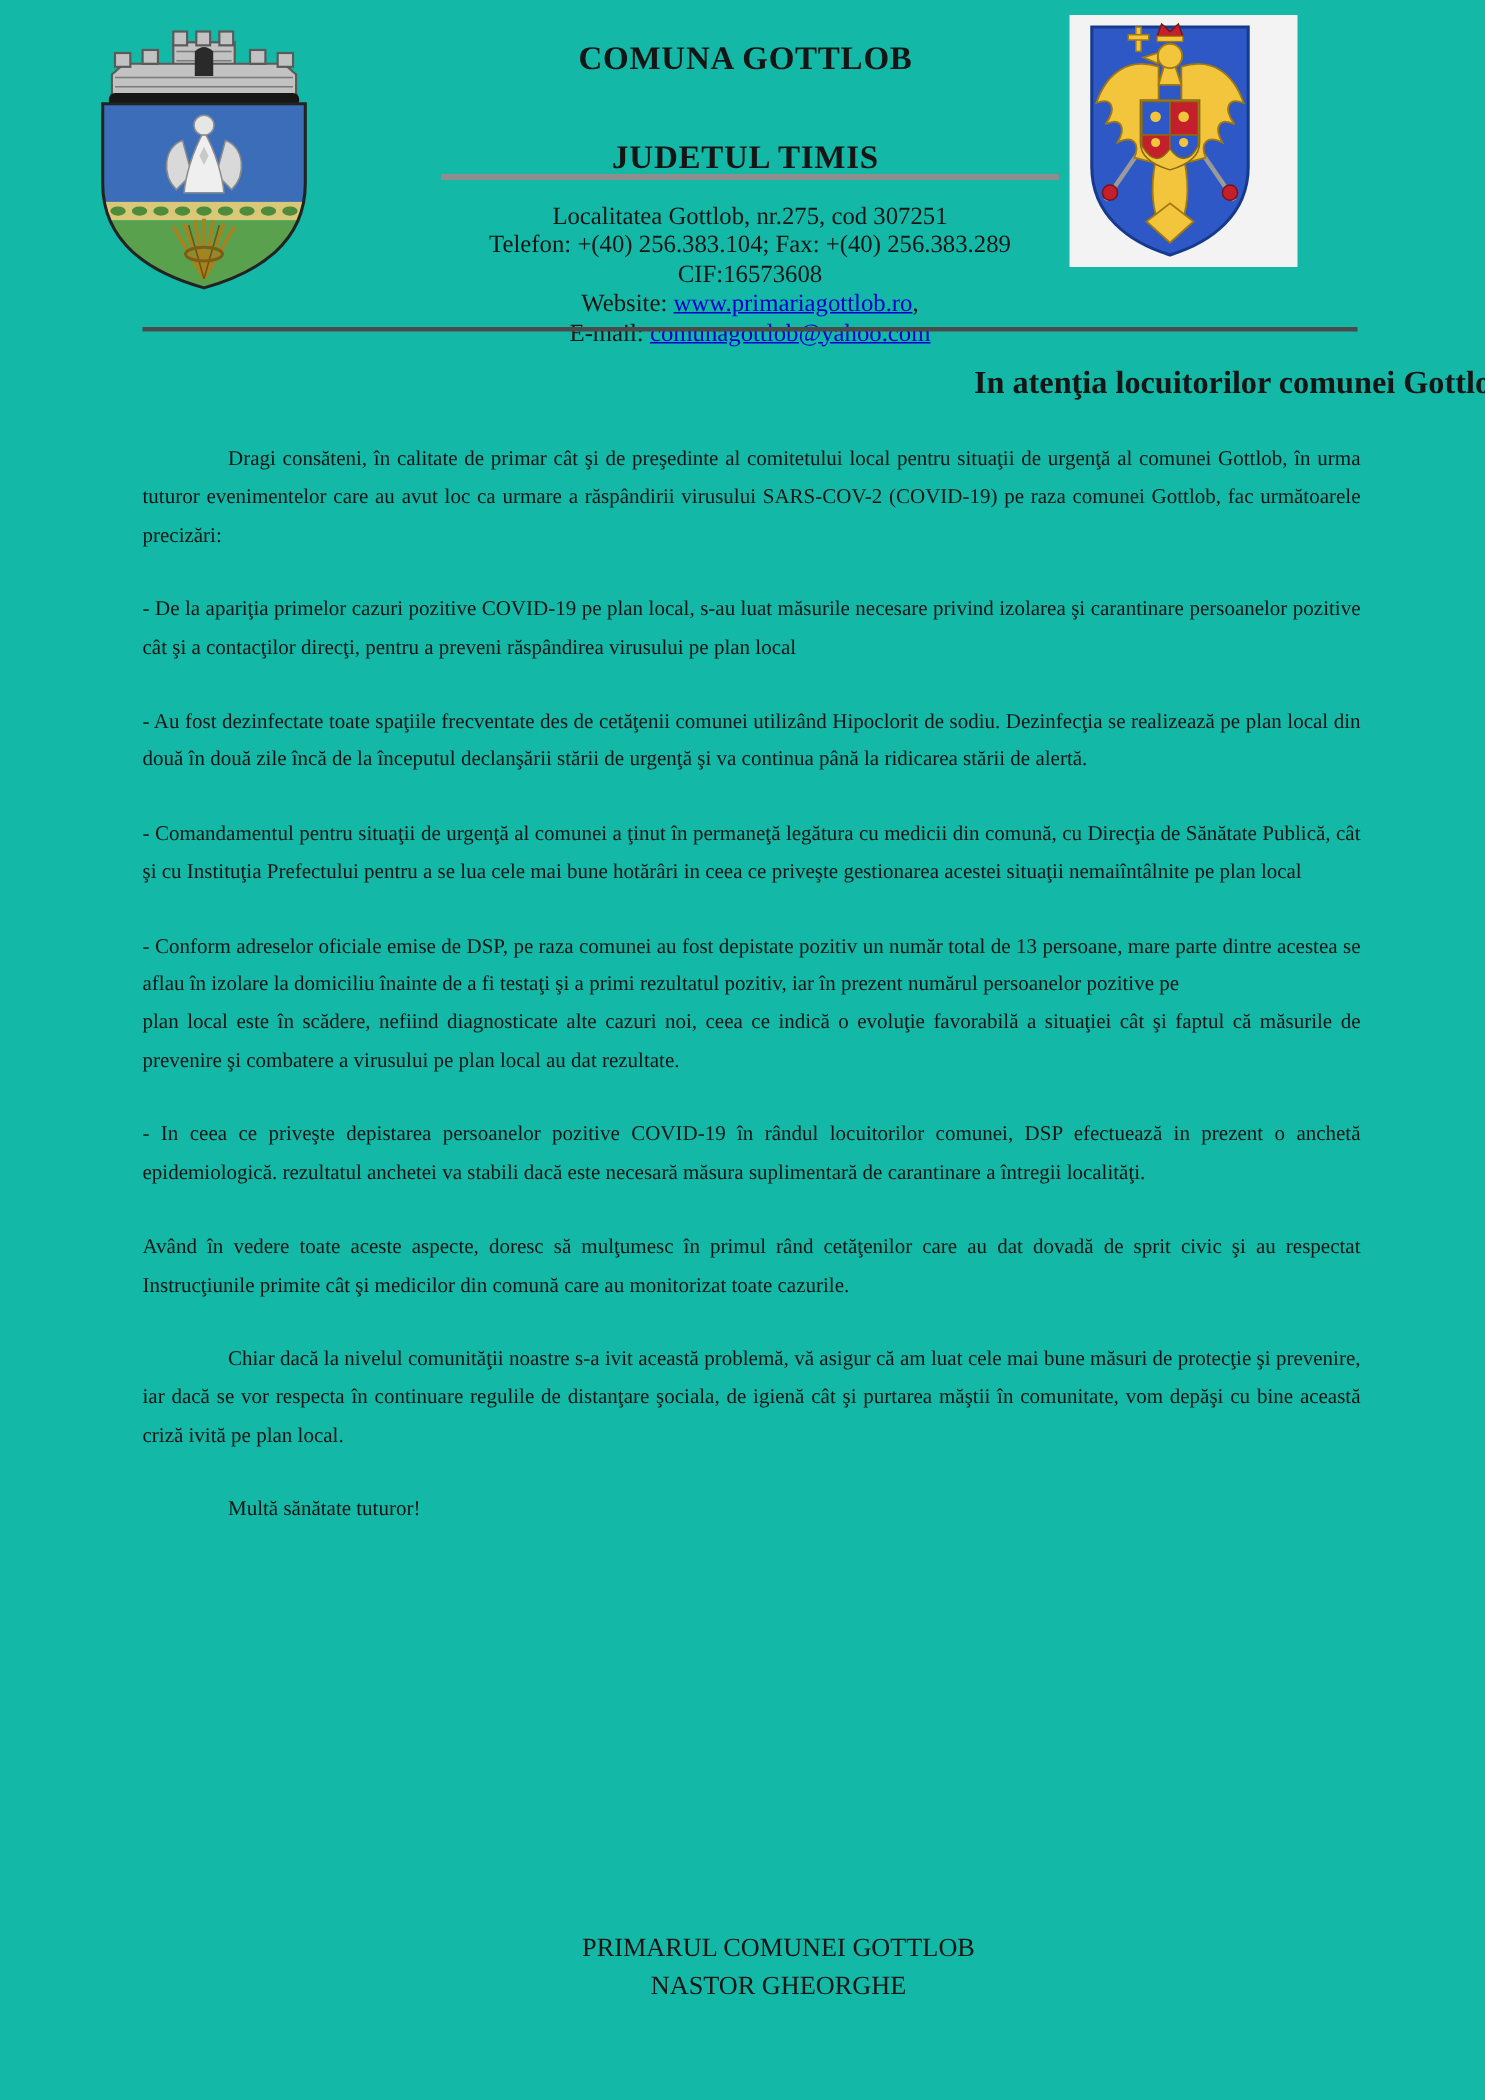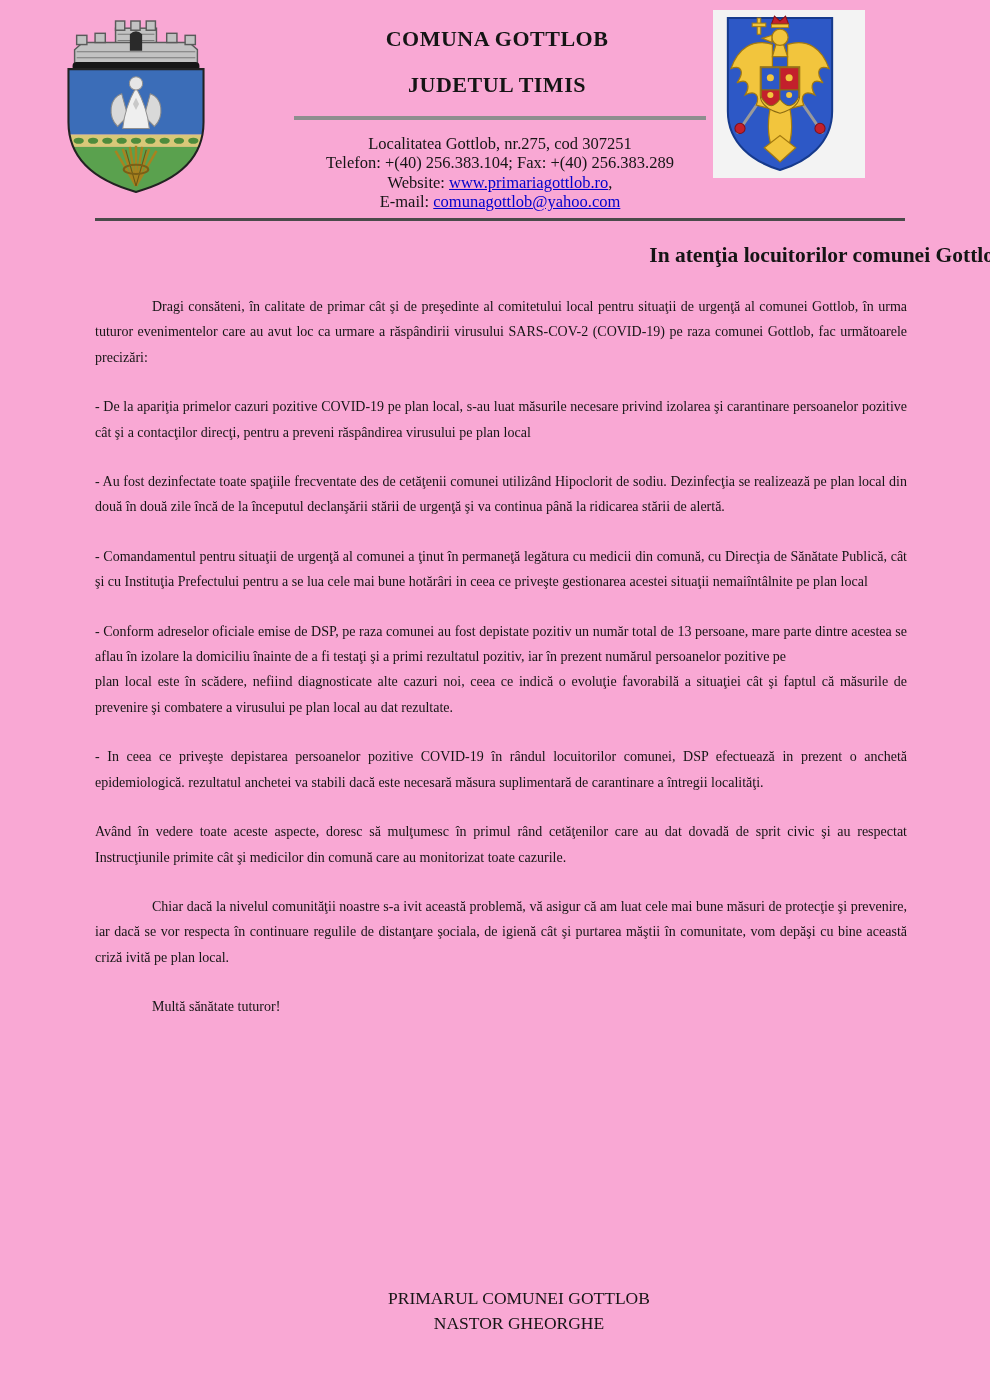--- a/index.html
+++ b/index.html
@@ -1,26 +1,26 @@
 <!DOCTYPE html>
 <html><head>
 <meta charset="utf-8">
 <title>Document</title>
 <style>
   html,body{margin:0;padding:0;}
   body{width:990px;height:1400px;background:#ffffff;font-family:"Liberation Serif",serif;color:#151515;position:relative;overflow:hidden;}
-  .page{position:absolute;inset:0;background:#f9a8d4;}
+  .page{position:absolute;inset:0;background:#14b8a6;}
 
   
   .arms-left{position:absolute;left:58px;top:20px;width:156px;height:176px;}
   .arms-right-box{position:absolute;left:713px;top:10px;width:152px;height:168px;background:#f3f3f3;display:flex;align-items:flex-start;}
   .arms-right-box svg{margin:4px 0 0 8px;}
   .header-center{position:absolute;left:230px;top:26px;width:534px;text-align:center;}
   .org-name{font-size:22px;font-weight:bold;letter-spacing:.5px;}
-  .county{font-size:22px;font-weight:bold;letter-spacing:.5px;margin-top:20px;}
+  .county{font-size:22px;font-weight:bold;letter-spacing:.5px;margin-top:40px;}
   .rule-grey{position:absolute;left:294px;top:116px;width:412px;height:4px;background:#8e8e8e;}
   .contact-block{position:absolute;left:95px;top:134px;width:810px;text-align:center;font-size:16.5px;line-height:19.4px;}
   .contact-block a{color:#0000cc;text-decoration:underline;}
   .rule-dark{position:absolute;left:95px;top:218px;width:810px;height:3px;background:#4a4a4a;}
 
   
   .doc-title{position:absolute;left:16px;top:243px;width:990px;text-align:right;font-size:21.5px;font-weight:bold;}
   .body-text{position:absolute;left:95px;top:294px;width:812px;font-size:14px;line-height:25.4px;}
   .para{text-align:justify;margin:0 0 24px 0;}
   .para.indent{text-indent:57px;}
@@ -155,20 +155,21 @@
 
   <div class="header-center">
     <div class="org-name">COMUNA GOTTLOB</div>
     <div class="county">JUDETUL TIMIS</div>
   </div>
   <div class="rule-grey"></div>
 
   <div class="contact-block">
     <div>Localitatea Gottlob, nr.275, cod 307251</div>
     <div>Telefon: +(40) 256.383.104; Fax: +(40) 256.383.289</div>
+    <div>CIF:16573608</div>
     <div><span>Website: </span><a href="#">www.primariagottlob.ro</a><span>,</span></div>
     <div><span>E-mail: </span><a href="#">comunagottlob@yahoo.com</a></div>
   </div>
 
   <div class="rule-dark"></div>
 
   <div class="doc-title">In atenţia locuitorilor comunei Gottlob</div>
 
   <div class="body-text">
     <div class="para indent">Dragi consăteni, în calitate de primar cât şi de preşedinte al comitetului local pentru situaţii de urgenţă al comunei Gottlob, în urma tuturor evenimentelor care au avut loc ca urmare a răspândirii virusului SARS-COV-2 (COVID-19) pe raza comunei Gottlob, fac următoarele precizări:</div>

